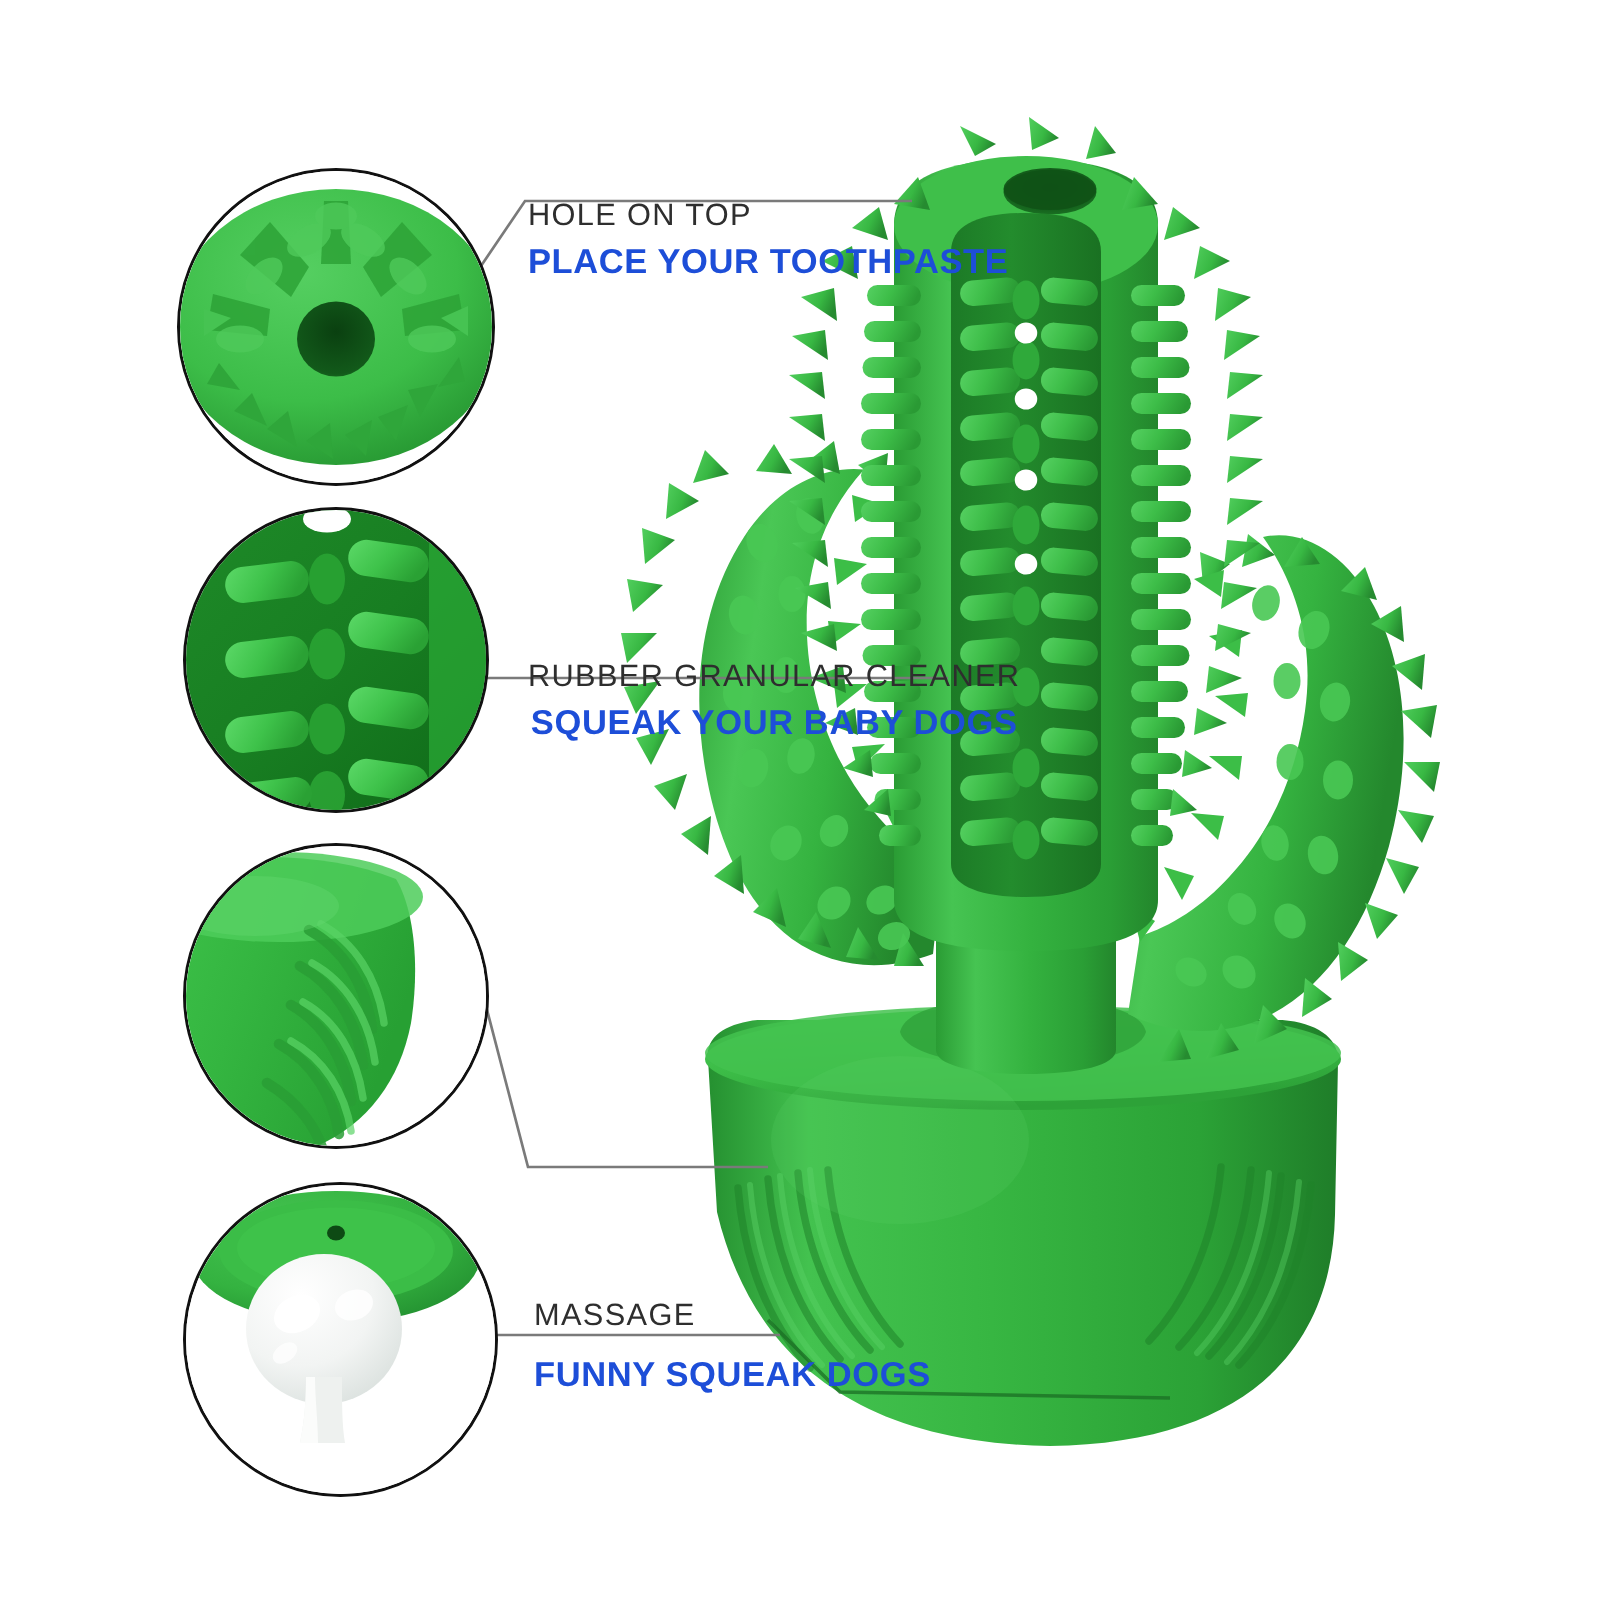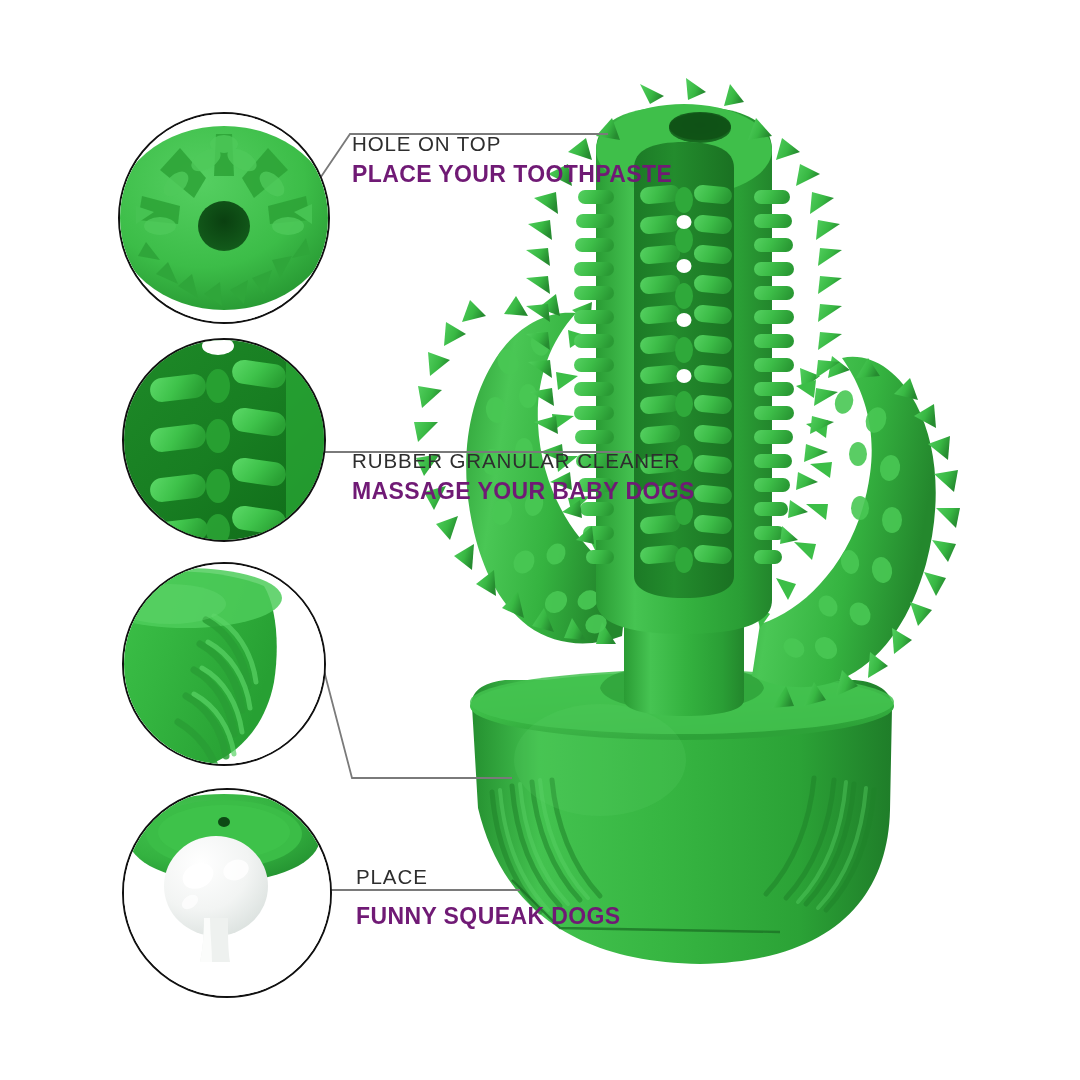--- a/index.html
+++ b/index.html
@@ -31,21 +31,21 @@
     font-size:20.5px;
     letter-spacing:.9px;
     color:#2e2e2e;
     font-weight:400;
     white-space:nowrap;
     line-height:1.1;
   }
   .callout .sub{
     font-size:23px;
     letter-spacing:.4px;
-    color:#701a75;
+    color:#1d4ed8;
     font-weight:700;
     white-space:nowrap;
     line-height:1.16;
     margin-top:5px;
   }
   .callout .sub div{white-space:nowrap;}
 
   
   #leaders{position:absolute;left:0;top:0;width:1080px;height:1080px;pointer-events:none;}
 </style>
@@ -591,28 +591,28 @@
     </svg>
   </div>
 
   <div class="callout" style="left:352px;top:133px;">
     <div class="title">HOLE ON TOP</div>
     <div class="sub">
       <div>PLACE YOUR TOOTHPASTE</div>
     </div>
   </div>
 
-  <div class="callout" style="left:352px;top:450px;">
+  <div class="callout" style="left:352px;top:440px;text-align:center;">
     <div class="title">RUBBER GRANULAR CLEANER</div>
     <div class="sub">
-      <div>MASSAGE YOUR BABY DOGS</div>
+      <div>SQUEAK YOUR BABY DOGS</div>
     </div>
   </div>
 
 
   <div class="callout" style="left:356px;top:866px;">
-    <div class="title">PLACE</div>
+    <div class="title">MASSAGE</div>
     <div class="sub" style="margin-top:14px;">
       <div>FUNNY SQUEAK DOGS</div>
     </div>
   </div>
 
 </div>
 
 </body></html>

